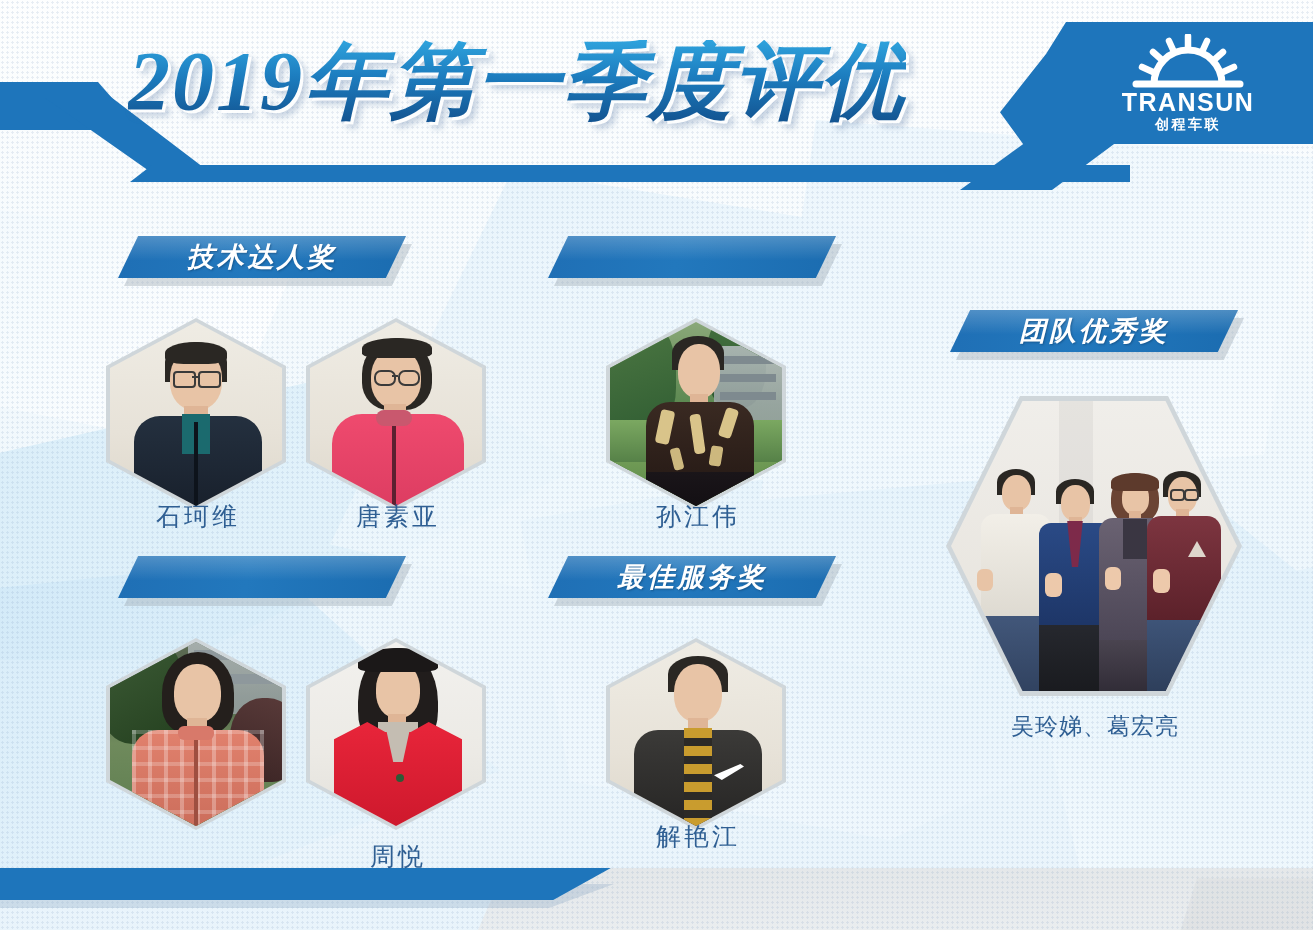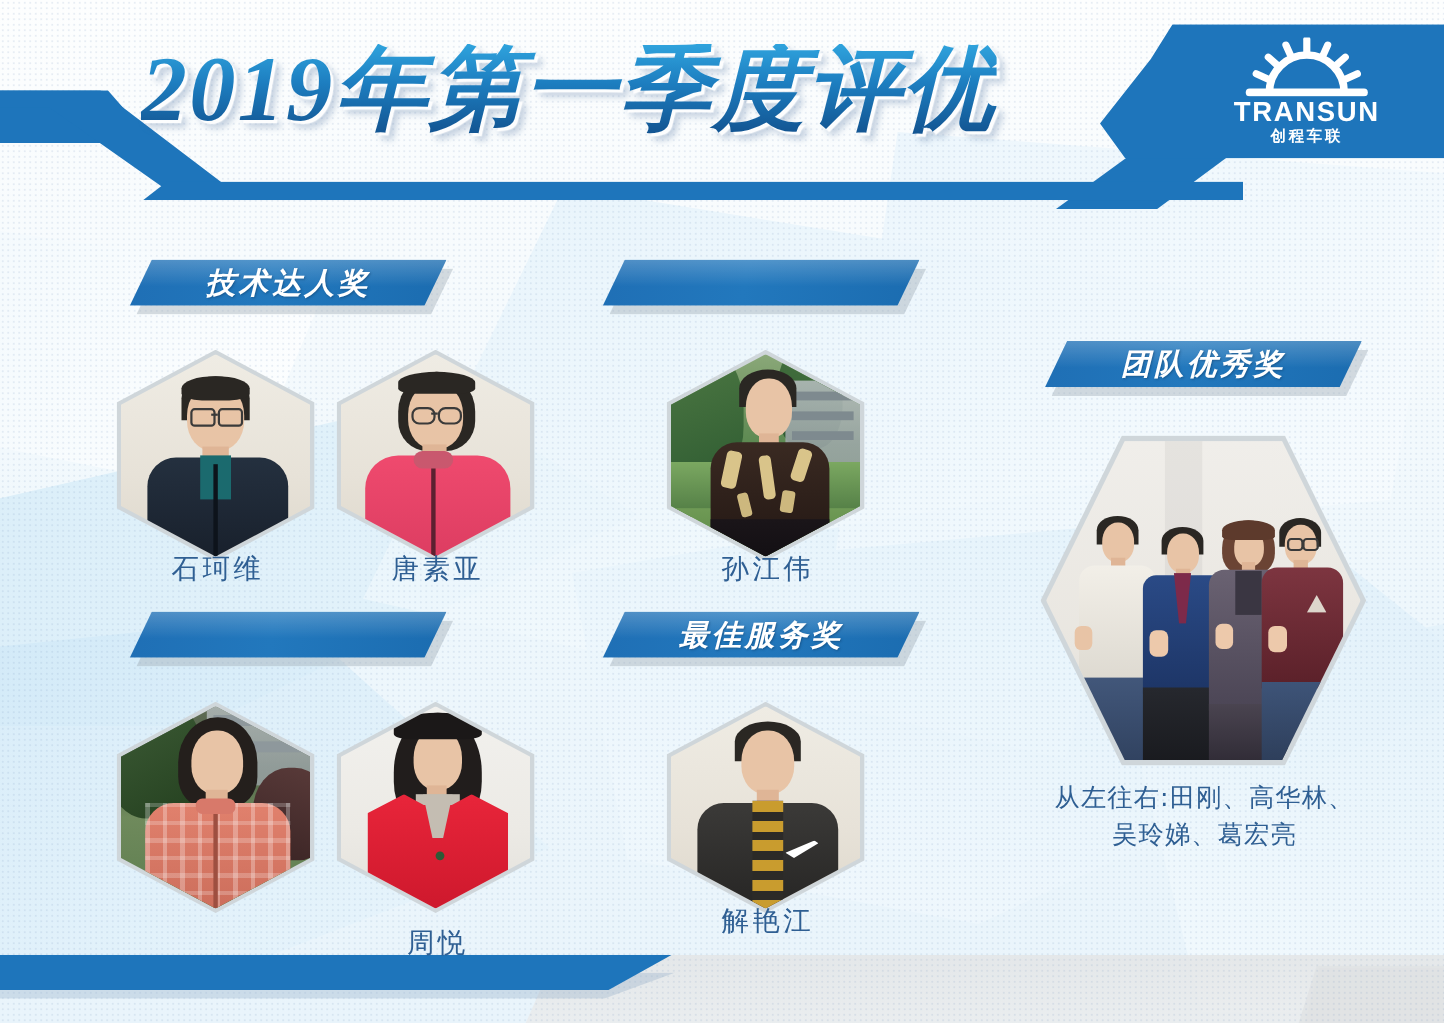--- a/index.html
+++ b/index.html
@@ -422,20 +422,19 @@
     </div>
   </div>
 
   <div class="caption" id="cap-1">石珂维</div>
   <div class="caption" id="cap-2">唐素亚</div>
   <div class="caption" id="cap-3">孙江伟</div>
   <div class="caption" id="cap-5">周悦</div>
   <div class="caption" id="cap-6">解艳江</div>
 
   <div class="team-caption">
-    <div>从左往右:田刚、高华林、</div>
     <div>吴玲娣、葛宏亮</div>
   </div>
 
   <div class="btm-blue-sh"></div>
   <div class="btm-blue"></div>
 
 </div>
 
 </body></html>

